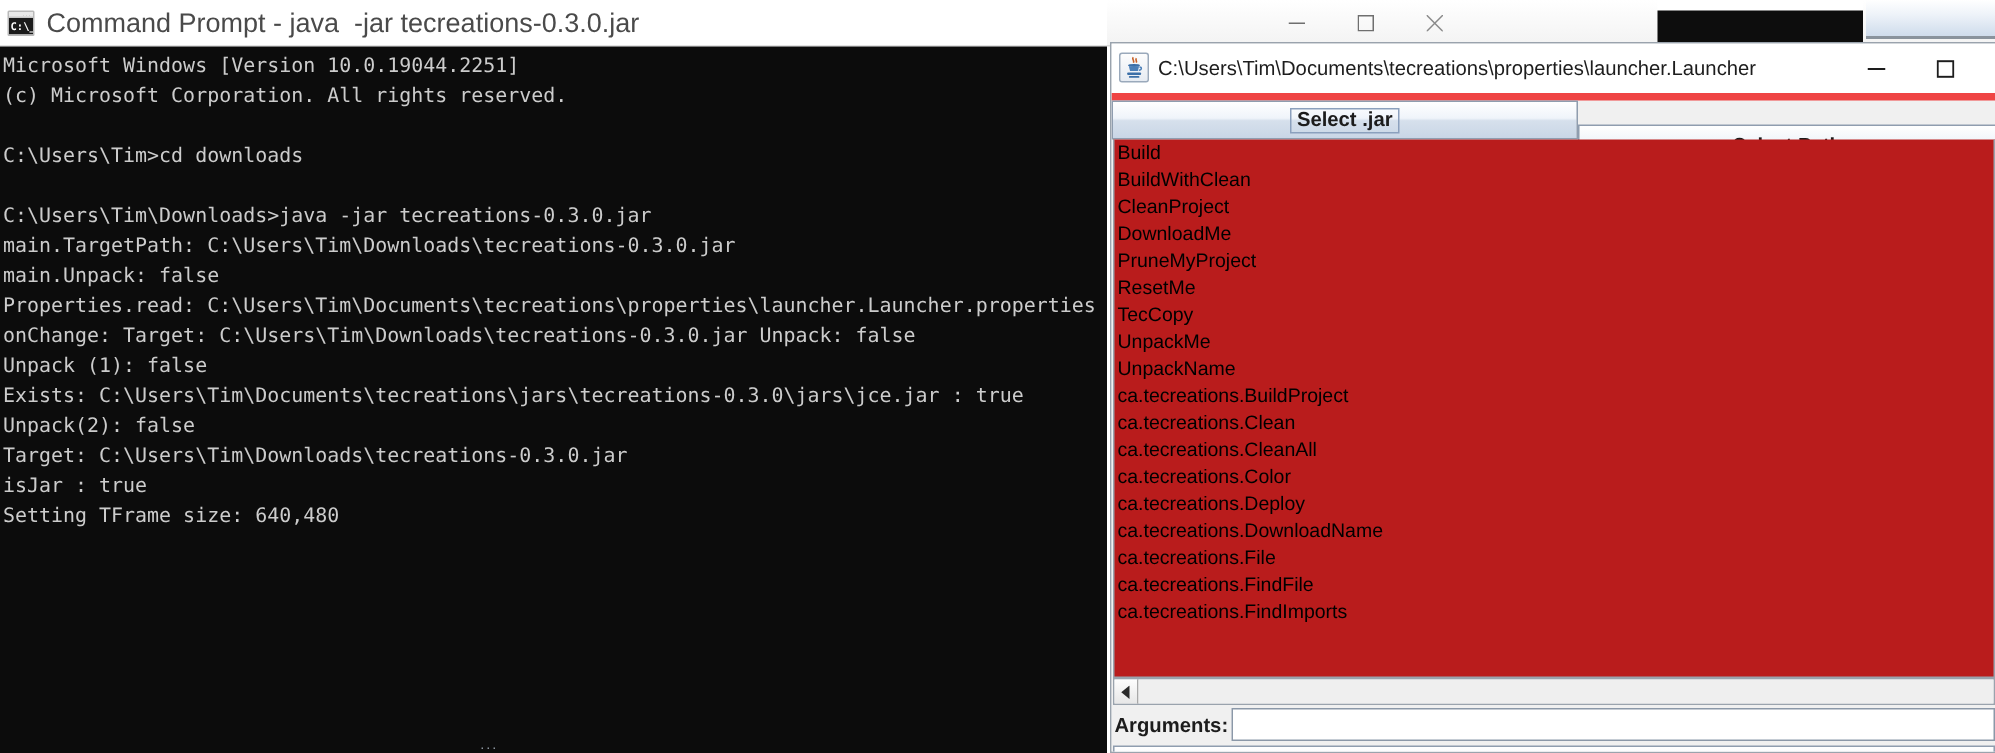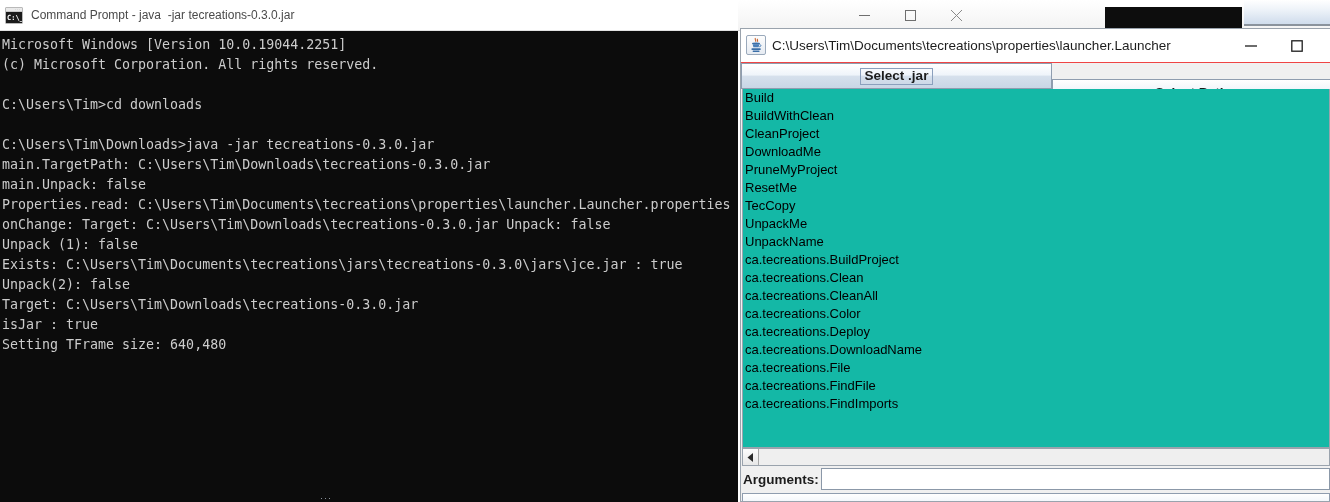--- a/index.html
+++ b/index.html
@@ -101,21 +101,21 @@
     line-height: 12px;
     text-align: right;
     padding-left: 1px;
     font-weight: bold;
   }
   #cmd-title-text {
     position: absolute;
     left: 31px; top: 0;
     height: 31px;
     line-height: 31px;
-    font-size: 12px;
+    font-size: 18px;
     color: #4a4a4a;
     white-space: pre;
   }
   .wbtn {
     position: absolute;
     top: 0;
     width: 46px; height: 30px;
     display: flex;
     align-items: center;
     justify-content: center;
@@ -183,21 +183,21 @@
   #java-min { position: absolute; left: 487px; top: 1px; width: 46px; height: 31px;
     display:flex; align-items:center; justify-content:center; color:#1d1d1d; }
   #java-max { position: absolute; left: 533px; top: 1px; width: 46px; height: 31px;
     display:flex; align-items:center; justify-content:center; color:#1d1d1d; }
 
   #java-content {
     position: absolute;
     left: 0; top: 33px;
     width: 590px; height: 441px;
     background: #f0f0f0;
-    border-top: 1px solid #ef4444;
+    border-top: 5px solid #ef4444;
     box-sizing: border-box;
   }
 
   .swing-btn {
     background: linear-gradient(#ffffff 0%, #eff4fa 45%, #d6e0ec 52%, #c9d6e6 100%);
     border: 1px solid #8f9daf;
     box-sizing: border-box;
     font-family: "Liberation Sans", sans-serif;
     font-size: 13.5px;
     font-weight: bold;
@@ -224,21 +224,21 @@
     box-sizing: border-box;
     display: flex;
     align-items: center;
   }
   #btn-select-path { width: 279px; height: 26px; margin-top: 16px; }
 
   #list-panel {
     position: absolute;
     left: 1px; top: 26px;
     width: 588px; height: 359px;
-    background: #14b8a6;
+    background: #b91c1c;
     border: 1px solid #9aa3ad;
     border-top: none;
     box-sizing: border-box;
     overflow: hidden;
   }
   #list-inner {
     position: absolute;
     left: 0; top: 0;
     width: 100%;
   }

